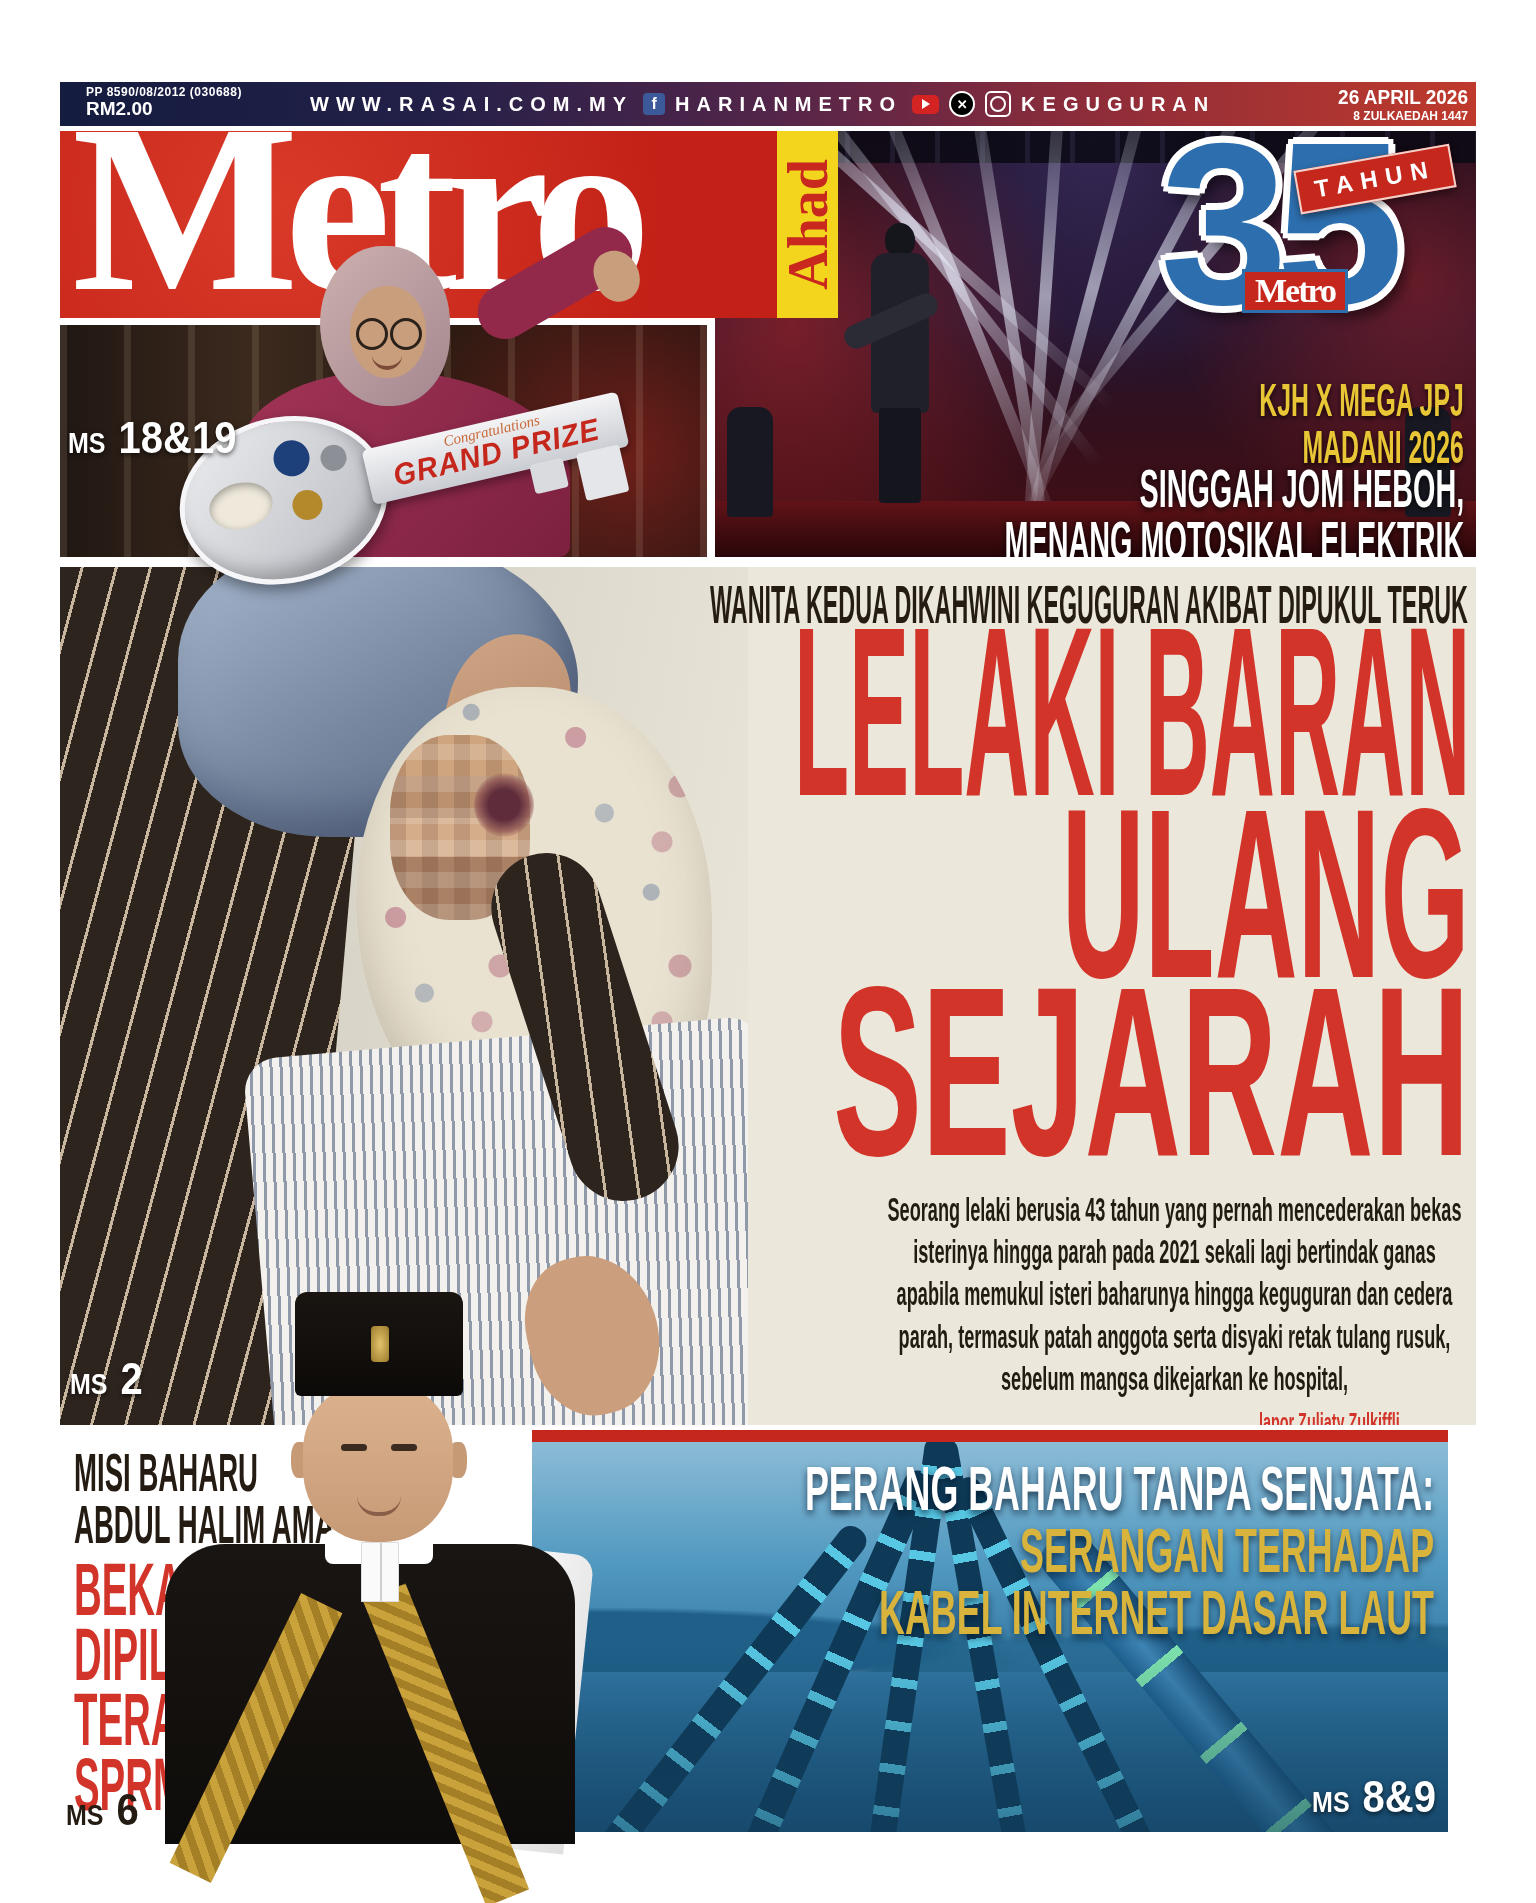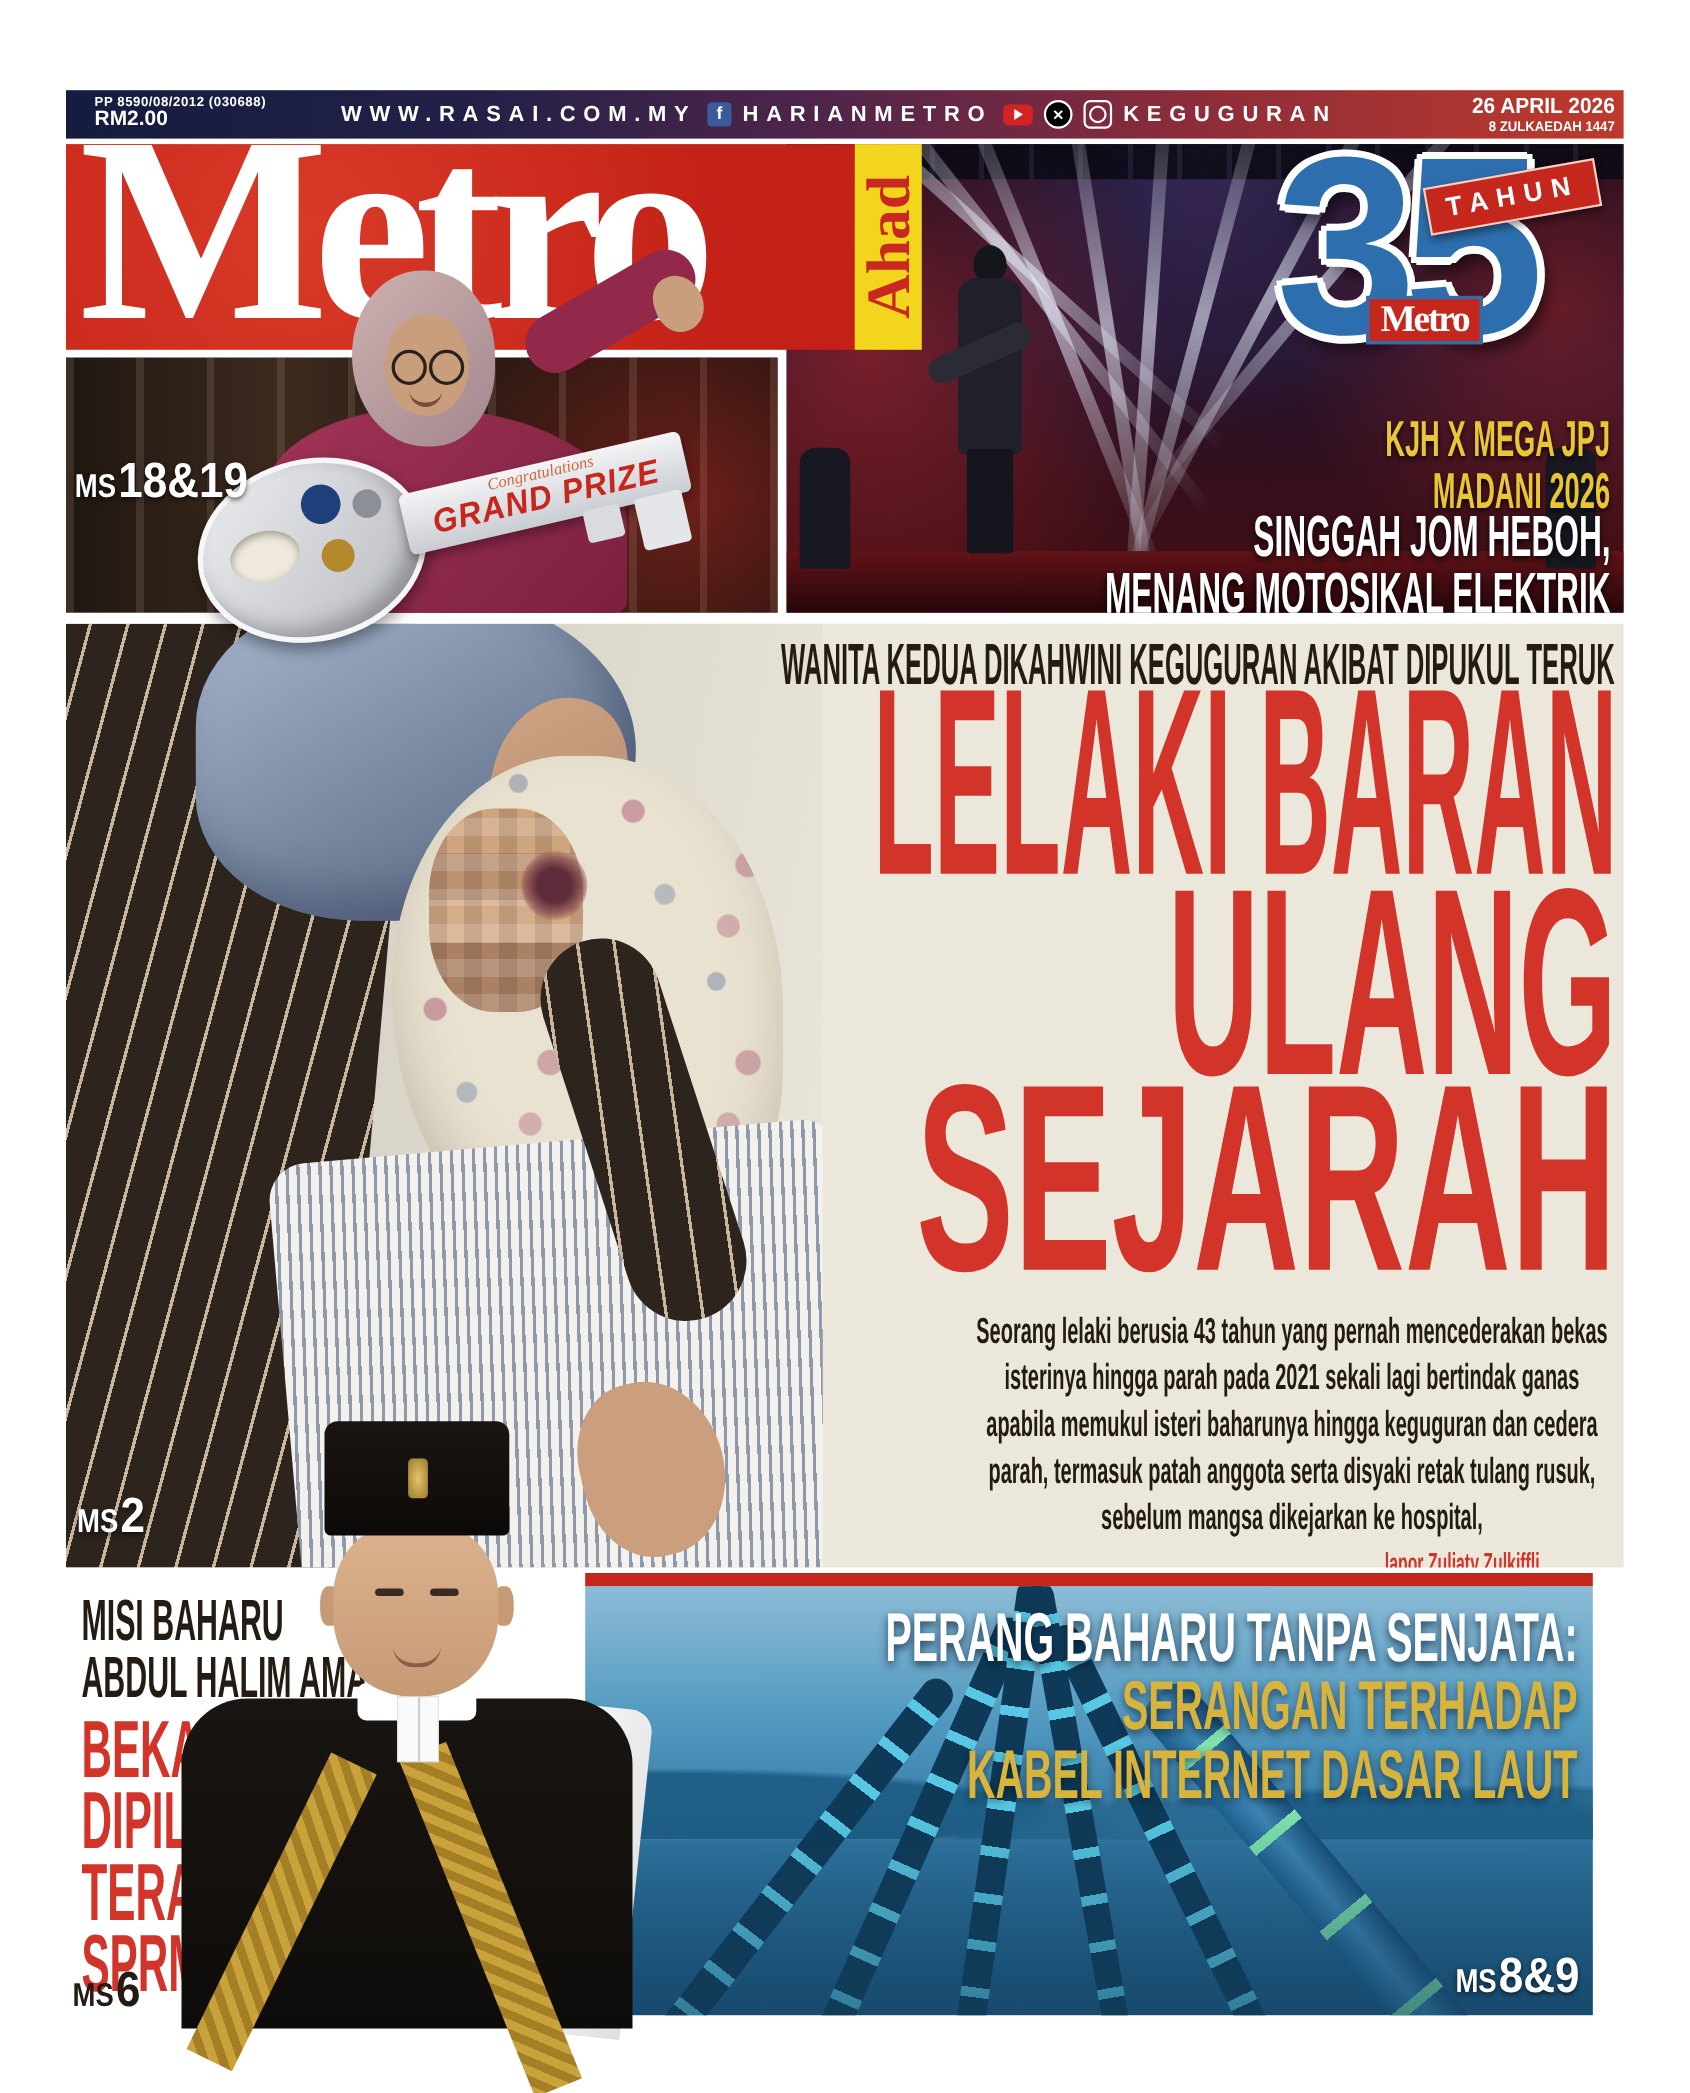--- a/index.html
+++ b/index.html
@@ -117,21 +117,21 @@
   .key-stem{position:absolute;left:192px;top:52px;width:262px;height:56px;border-radius:6px;
     background:linear-gradient(#f4f4f6,#c9ccd2);box-shadow:0 5px 10px rgba(0,0,0,.35);}
   .key-script{position:absolute;left:0;top:2px;width:100%;text-align:center;color:#c96a3a;
     font-family:"Liberation Serif",serif;font-style:italic;font-size:15px;}
   .key-text{position:absolute;left:0;top:16px;width:100%;text-align:center;color:#c5271d;
     font-weight:bold;font-style:italic;font-size:29px;letter-spacing:1px;transform:scaleY(1.05);}
   .key-tooth1{position:absolute;left:352px;top:104px;width:34px;height:30px;background:#d9dbdf;border-radius:4px;}
   .key-tooth2{position:absolute;left:400px;top:104px;width:44px;height:48px;background:#e4e6e9;border-radius:4px;}
 
   
-  .ms-badge{display:flex;align-items:baseline;gap:2px;color:#fff;font-weight:bold;
+  .ms-badge{display:flex;align-items:baseline;gap:13px;color:#fff;font-weight:bold;
     text-shadow:0 2px 5px rgba(0,0,0,.65);white-space:nowrap;}
   .ms-badge .p{font-size:25px;transform:scaleY(1.2);transform-origin:left bottom;}
   .ms-badge .n{font-size:40px;transform:scaleY(1.12);transform-origin:left bottom;}
   .ms-dark{color:#241c13;text-shadow:none;}
   .ms1819{position:absolute;left:8px;bottom:94px;z-index:8;}
   .ms2{position:absolute;left:10px;top:792px;}
   .ms6{position:absolute;left:66px;top:1790px;}
   .ms89{position:absolute;right:12px;bottom:10px;}
 
   

